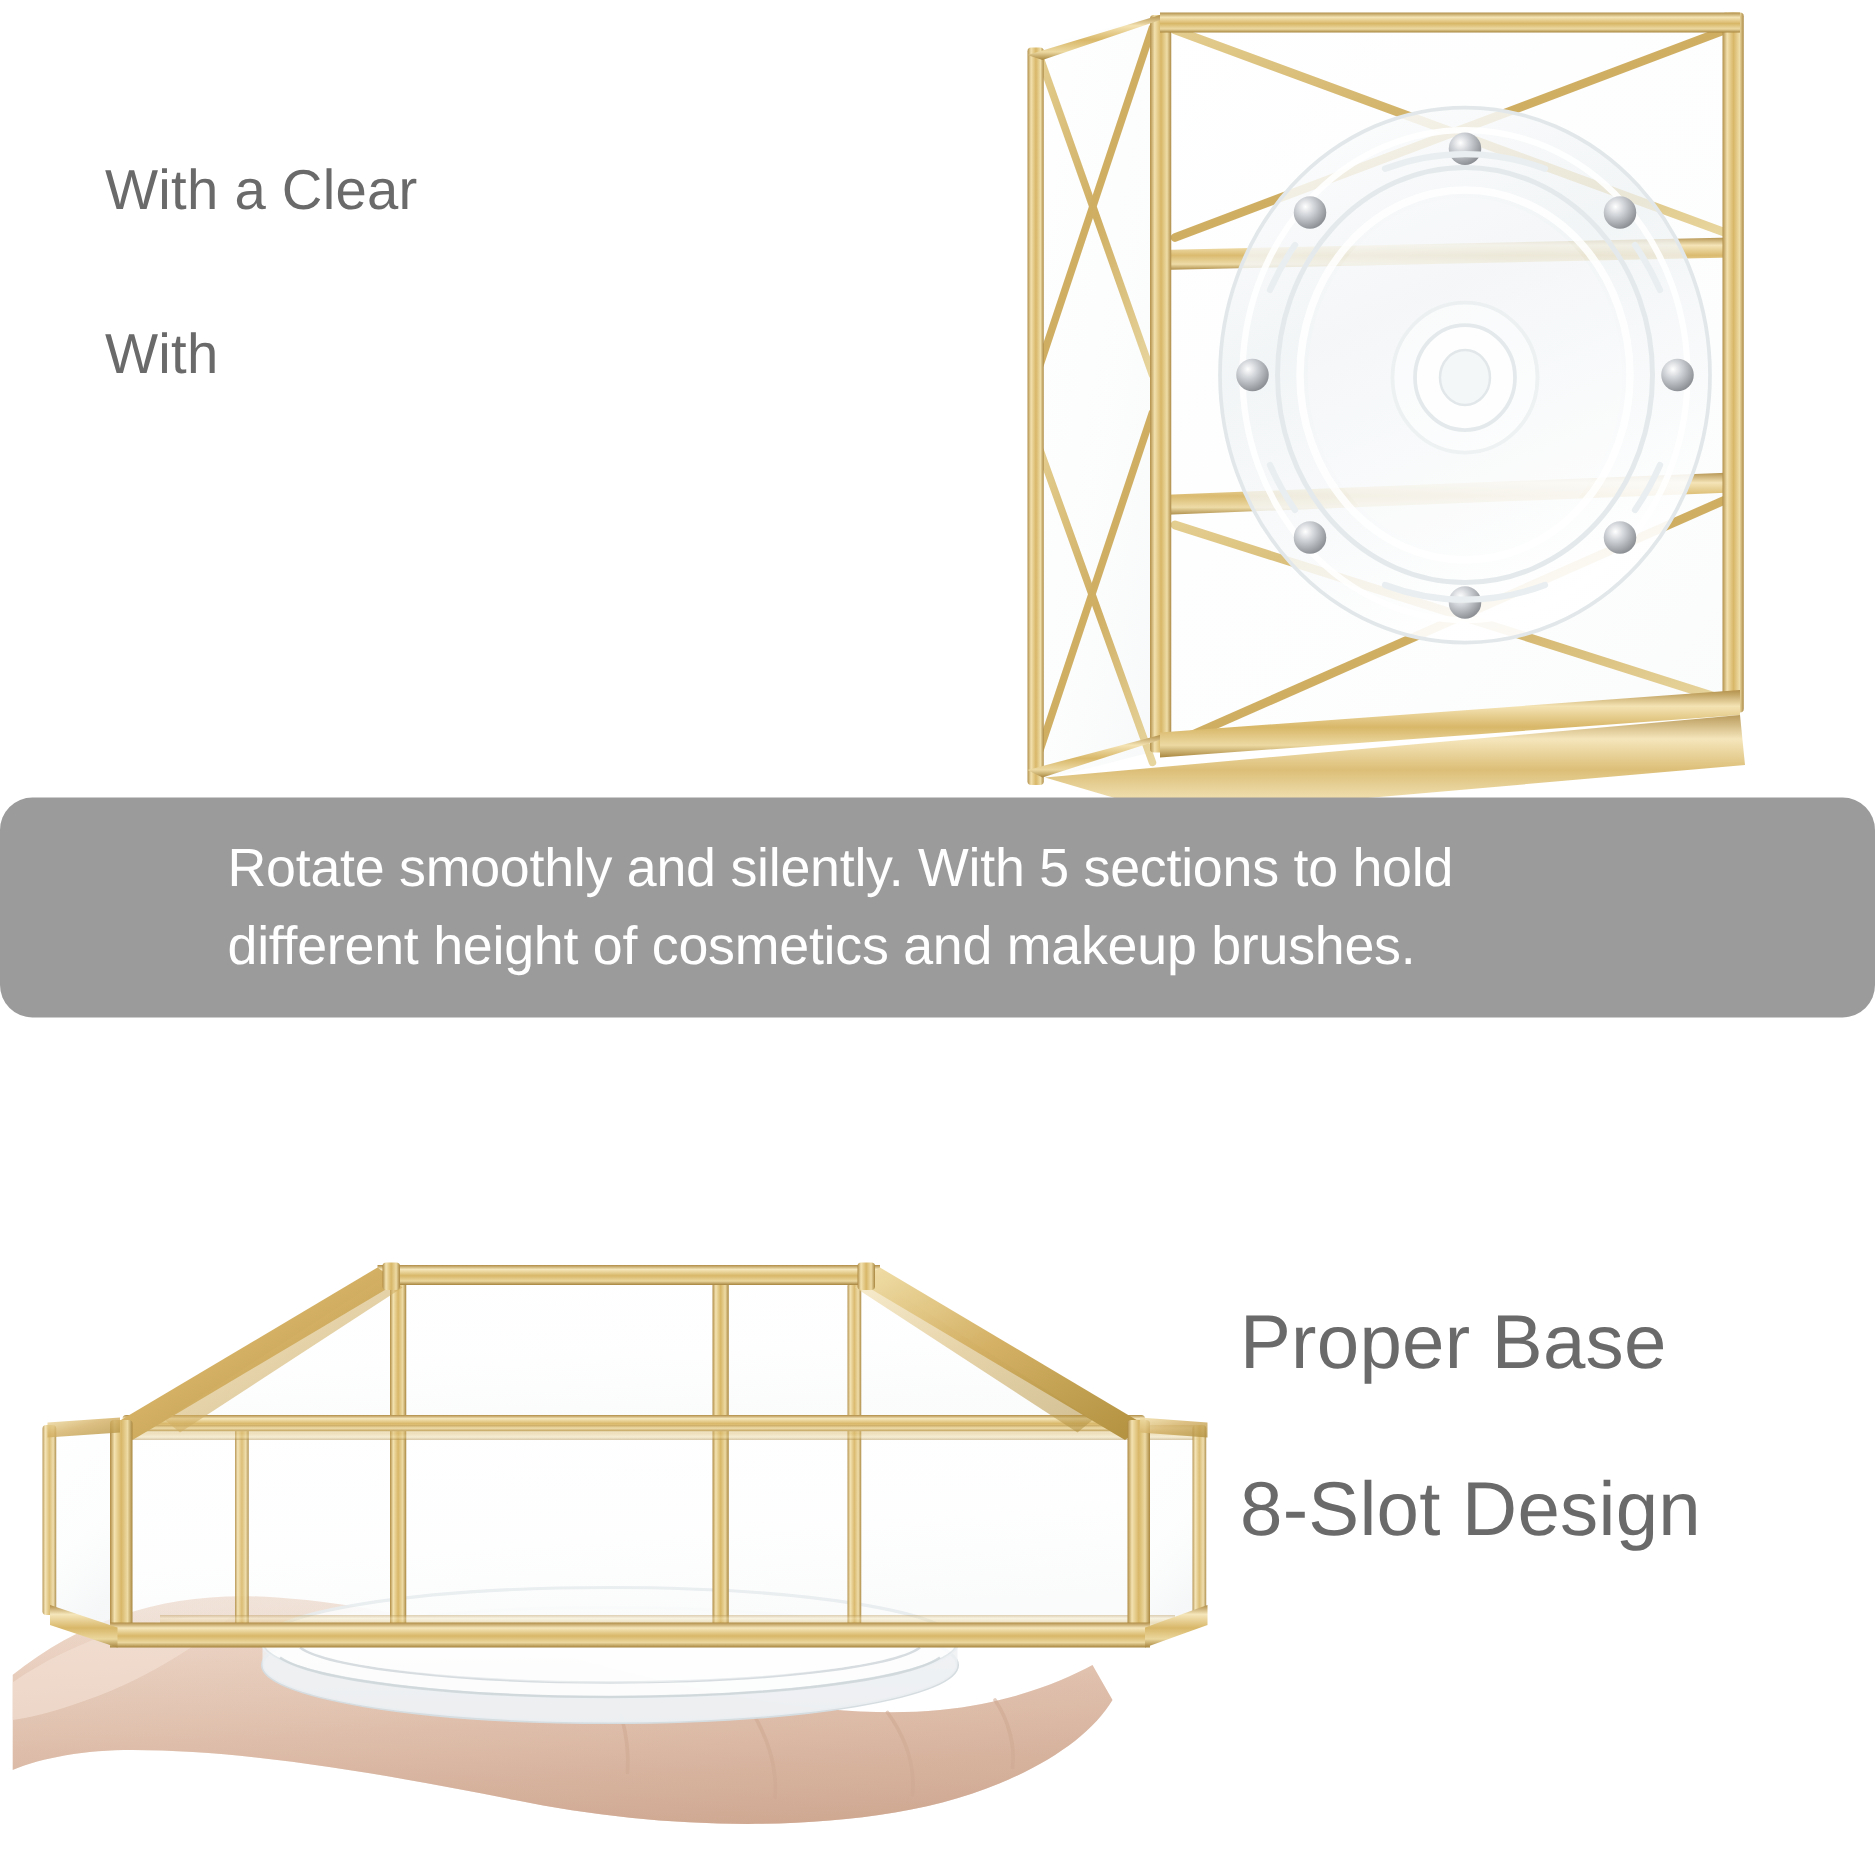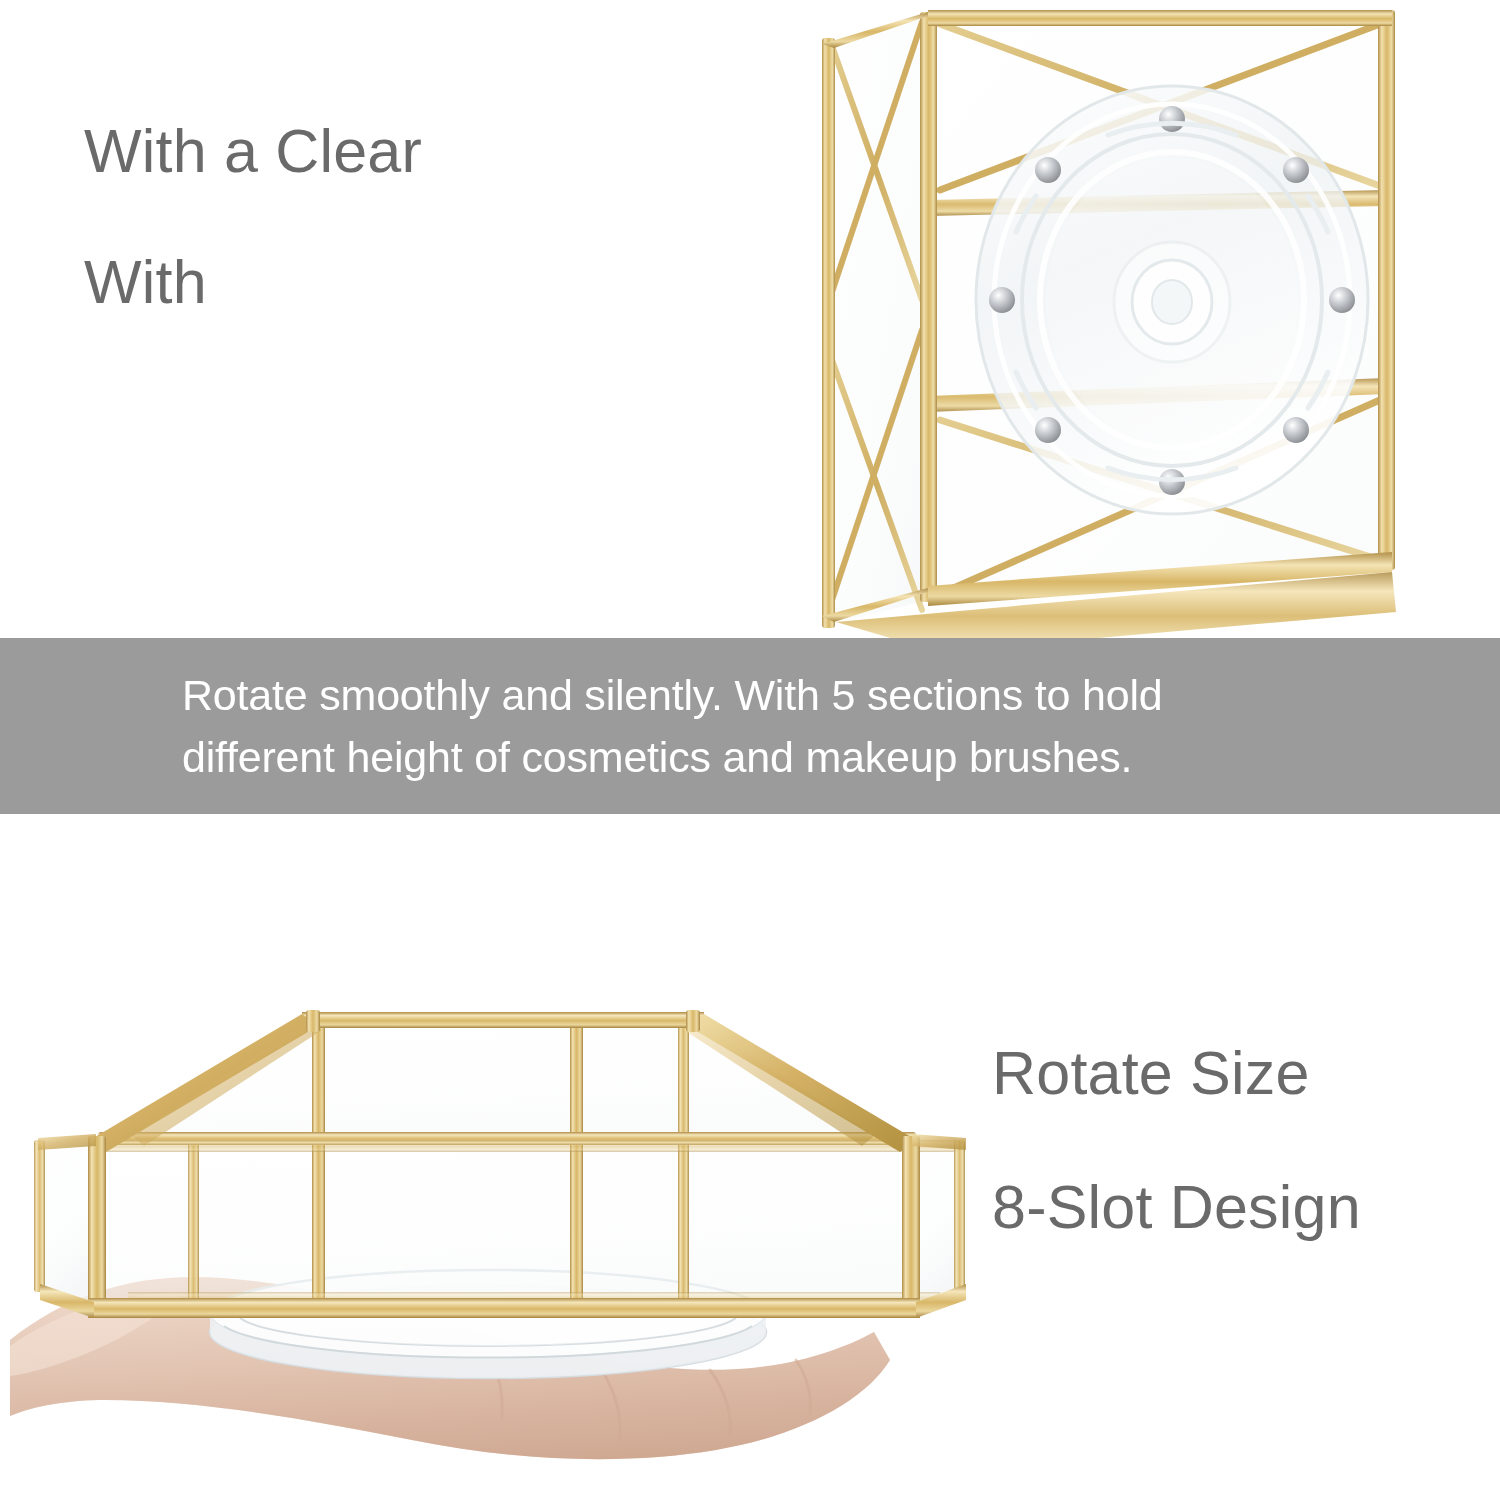--- a/index.html
+++ b/index.html
@@ -26,21 +26,21 @@
   .headline {
     position: absolute;
     color: #6a6a6a;
     font-family: "Liberation Sans", sans-serif;
     font-weight: 400;
     letter-spacing: 0.2px;
   }
   #headline-top-left {
     left: 84px;
     top: 86px;
-    font-size: 61px;
+    font-size: 45px;
     line-height: 131px;
     width: 620px;
   }
   #headline-bottom-right {
     left: 992px;
     top: 1006px;
     font-size: 61px;
     line-height: 134px;
     width: 500px;
   }
@@ -55,20 +55,21 @@
     left: 0;
     top: 638px;
     width: 1500px;
     height: 176px;
     background: #9b9b9b;
     display: flex;
     flex-direction: column;
     justify-content: center;
     box-sizing: border-box;
     padding: 0 150px 0 182px;
+    border-radius: 26px;
   }
   #banner .bn-line {
     display: block;
     color: #ffffff;
     font-family: "Liberation Sans", sans-serif;
     font-size: 43px;
     line-height: 62px;
     font-weight: 400;
     letter-spacing: -0.2px;
     white-space: nowrap;
@@ -336,17 +337,17 @@
     <span class="hl-line">With a Clear</span>
     <span class="hl-line">With</span>
   </div>
 
   <div id="banner">
     <span class="bn-line">Rotate smoothly and silently. With 5 sections to hold</span>
     <span class="bn-line">different height of cosmetics and makeup brushes.</span>
   </div>
 
   <div class="headline" id="headline-bottom-right">
-    <span class="hl-line">Rotate Size</span>
+    <span class="hl-line">Proper Base</span>
     <span class="hl-line">8-Slot Design</span>
   </div>
 
 </div>
 
 </body></html>

